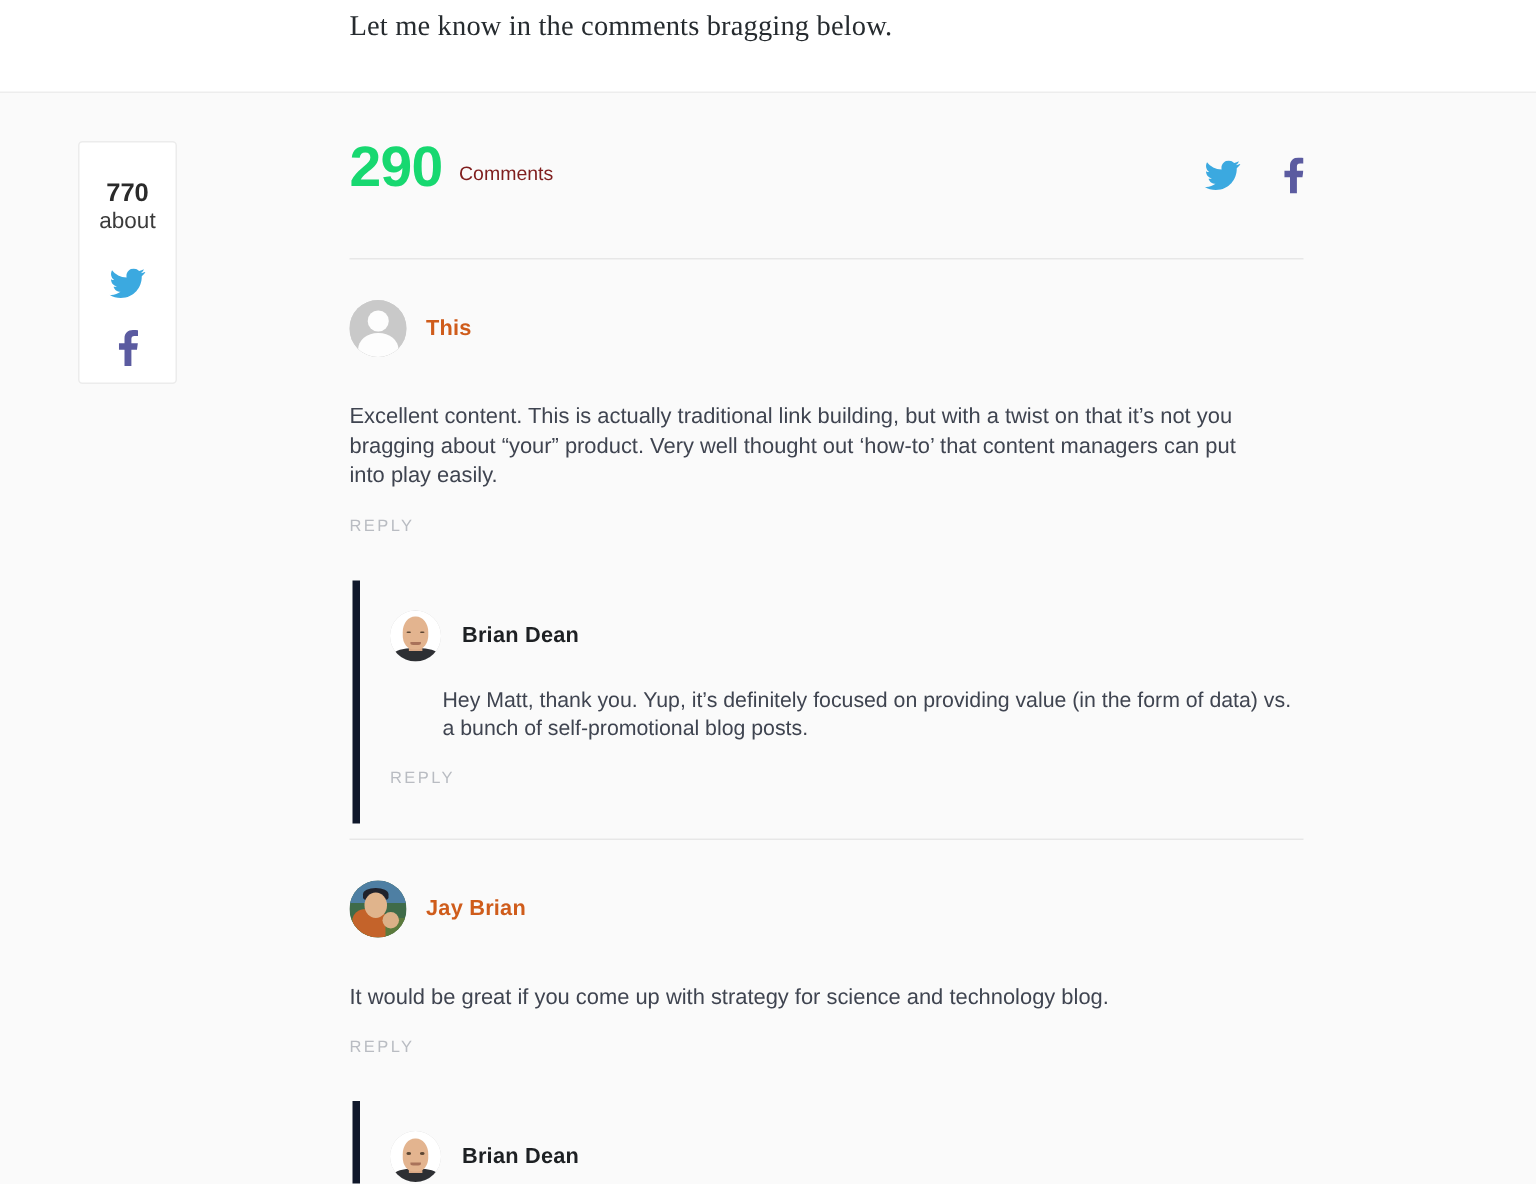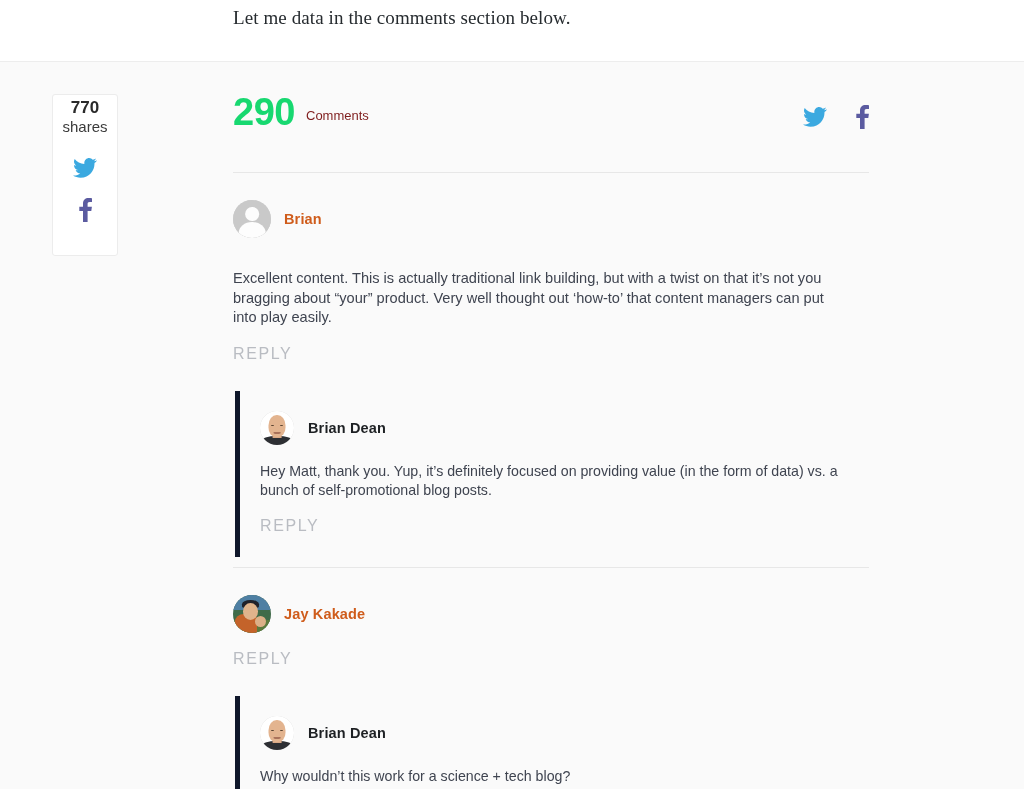--- a/index.html
+++ b/index.html
@@ -25,21 +25,21 @@
   }
 
   
   .share-box{
     position:absolute; left:52px; top:94px;
     width:66px; height:162px;
     background:#ffffff;
     border:1px solid #ececec;
     border-radius:3px;
     text-align:center;
-    padding-top:3px;
+    padding-top:24px;
   }
   .share-count{
     display:block;
     font-size:17px; font-weight:bold; color:#2a2a2a; line-height:19px;
   }
   .share-label{
     display:block;
     font-size:15px; color:#3b3b3b; line-height:19px;
   }
   .share-icon{ display:block; margin:18px auto 0; }
@@ -83,31 +83,31 @@
     color:#cf5c1b; letter-spacing:.15px;
   }
   .c-name.author{ color:#1d2023; margin-left:14px; }
   .c-body{
     margin-top:31px;
     font-size:14.6px; line-height:19.5px; color:#3f4450;
     max-width:612px;
   }
   .c-reply{
     display:inline-block; margin-top:17px;
-    font-size:16px; letter-spacing:1.6px; color:#b9bcc2;
+    font-size:11px; letter-spacing:1.6px; color:#b9bcc2;
     text-decoration:none; text-transform:uppercase;text-align:right;
   }
 
   
   .nested{
     margin-top:28px; margin-left:2px;
     border-left:5px solid #0f172a;
     padding:18px 0 22px 20px;
   }
-  .nested .c-body{ margin-top:15px; font-size:14.2px; max-width:604px;}
+  .nested .c-body{ margin-top:15px; font-size:14.2px; max-width:604px;margin-left:35px;}
   .nested .c-reply{ margin-top:16px; }
 
   .sep{ height:1px; background:#e7e7e7; margin-top:10px; }
 
   
   .av-default{ position:absolute; inset:0; background:#c9c9c9; }
   .av-default .head{
     position:absolute; left:50%; top:19%;
     width:36%; height:36%; background:#fdfdfd;
     border-radius:50%; transform:translateX(-50%);
@@ -164,26 +164,26 @@
   }
   .av-jay .arm{
     position:absolute; right:12%; bottom:14%; width:30%; height:30%;
     background:#dcb087; border-radius:50%;
   }
 </style>
 </head>
 <body>
 
 <div class="article-strip">
-  <div class="article-text">Let me data in the comments section below.</div>
+  <div class="article-text">Let me know in the comments bragging below.</div>
 </div>
 
 <div class="share-box">
   <span class="share-count">770</span>
-  <span class="share-label">shares</span>
+  <span class="share-label">about</span>
 
   <a href="#" class="share-icon tw">
     <svg width="24" height="20" viewBox="0 0 24 20">
       <path fill="#3ba9e0" d="M23.6 2.4c-.9.4-1.8.7-2.8.8 1-.6 1.8-1.6 2.1-2.7-.9.6-2 1-3.1 1.2A4.85 4.85 0 0 0 16.2 0c-2.7 0-4.9 2.2-4.9 4.9 0 .4 0 .8.1 1.1C7.3 5.8 3.9 3.9 1.7 1.1c-.4.7-.7 1.6-.7 2.5 0 1.7.9 3.2 2.2 4.1-.8 0-1.6-.2-2.2-.6v.1c0 2.4 1.7 4.4 3.9 4.8-.4.1-.8.2-1.3.2-.3 0-.6 0-.9-.1.6 2 2.4 3.4 4.6 3.4-1.7 1.3-3.8 2.1-6.1 2.1-.4 0-.8 0-1.2-.1 2.2 1.4 4.8 2.2 7.5 2.2 9.1 0 14-7.5 14-14v-.6c1-.7 1.8-1.6 2.5-2.6z"></path>
     </svg>
   </a>
 
   <a href="#" class="share-icon fb">
     <svg width="13" height="24" viewBox="0 0 13 24">
       <path fill="#5b5ba0" d="M8.6 24V13.1h3.7l.6-4.3H8.6V6.1c0-1.2.3-2.1 2.1-2.1h2.3V.2C12.6.1 11.2 0 9.6 0 6.3 0 4 2 4 5.7v3.1H.3v4.3H4V24h4.6z"></path>
@@ -214,21 +214,21 @@
   <hr class="rule">
 
   <article class="thread">
     <div class="c-head">
       <div class="avatar">
         <div class="av-default">
             <span class="head"></span>
             <span class="body"></span>
           </div>
       </div>
-      <span class="c-name">Brian</span>
+      <span class="c-name">This</span>
     </div>
     <div class="c-body">Excellent content. This is actually traditional link building, but with a twist on that it’s not you bragging about “your” product. Very well thought out ‘how-to’ that content managers can put into play easily.</div>
     <a href="#" class="c-reply">REPLY</a>
 
     <div class="nested">
       <div class="c-head">
         <div class="avatar small">
           <div class="av-brian">
             <span class="shoulders"></span>
               <span class="neck"></span>
@@ -252,22 +252,23 @@
       <div class="avatar">
         <div class="av-jay">
           <span class="sky"></span>
             <span class="grass"></span>
             <span class="shirt"></span>
           <span class="hair"></span>
             <span class="face"></span>
             <span class="arm"></span>
         </div>
       </div>
-      <span class="c-name">Jay Kakade</span>
-    </div>
+      <span class="c-name">Jay Brian</span>
+    </div>
+    <div class="c-body">It would be great if you come up with strategy for science and technology blog.</div>
     <a href="#" class="c-reply">REPLY</a>
 
     <div class="nested">
       <div class="c-head">
         <div class="avatar small">
           <div class="av-brian">
             <span class="shoulders"></span>
               <span class="neck"></span>
               <span class="face"></span>
             <span class="eyeL"></span>

